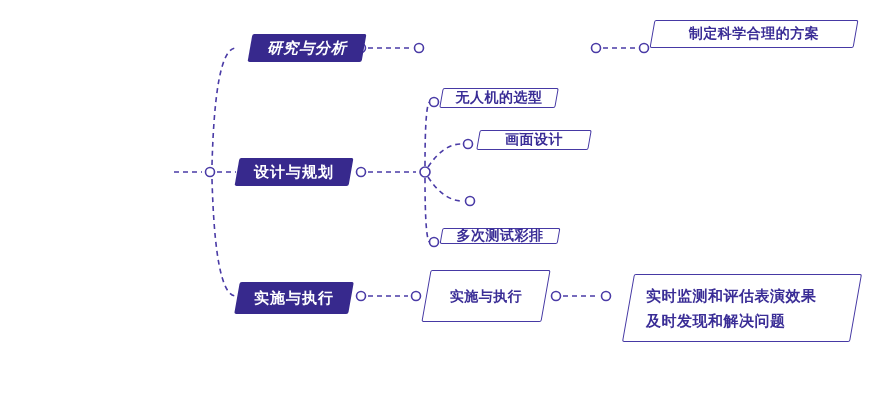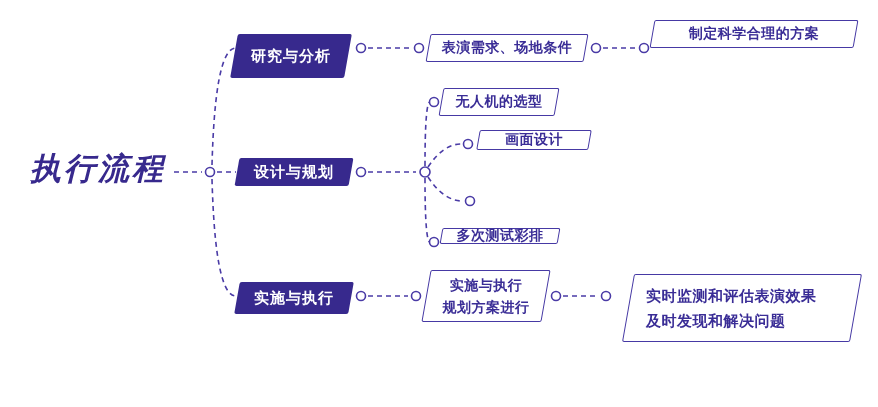--- a/index.html
+++ b/index.html
@@ -82,60 +82,53 @@
     <circle class="dot" cx="434" cy="242" r="4.5"></circle>
 
     <circle class="dot" cx="361" cy="296" r="4.5"></circle>
     <path class="dash" d="M368,296 H408"></path>
     <circle class="dot" cx="416" cy="296" r="4.5"></circle>
     <circle class="dot" cx="556" cy="296" r="4.5"></circle>
     <path class="dash" d="M563,296 H598"></path>
     <circle class="dot" cx="606" cy="296" r="4.5"></circle>
   </svg>
 
-  <div class="root-node">
-    <span>执行流程</span>
-  </div>
 
-  <div class="node branch-node" style="left:234px;top:34px;width:114px;height:44px;">
+  <div class="node branch-node" style="left:250px;top:34px;width:114px;height:28px;font-style:italic;">
     <span>研究与分析</span>
   </div>
 
   <div class="node branch-node" style="left:237px;top:158px;width:114px;height:28px;">
     <span>设计与规划</span>
   </div>
 
   <div class="node branch-node" style="left:237px;top:282px;width:114px;height:32px;">
     <span>实施与执行</span>
   </div>
 
-  <div class="node leaf-node" style="left:428px;top:34px;width:158px;height:28px;">
-    <span>表演需求、场地条件</span>
-  </div>
 
   <div class="node leaf-node" style="left:652px;top:20px;width:204px;height:28px;">
     <span>制定科学合理的方案</span>
   </div>
 
-  <div class="node leaf-node" style="left:441px;top:88px;width:116px;height:28px;">
+  <div class="node leaf-node" style="left:441px;top:88px;width:116px;height:20px;">
     <span>无人机的选型</span>
   </div>
 
   <div class="node leaf-node" style="left:478px;top:130px;width:112px;height:20px;">
     <span>画面设计</span>
   </div>
 
 
   <div class="node leaf-node" style="left:441px;top:228px;width:118px;height:16px;">
     <span>多次测试彩排</span>
   </div>
 
   <div class="node leaf-node two-line" style="left:426px;top:270px;width:120px;height:52px;">
     <span>实施与执行</span>
-    <span>规划方案进行</span>
   </div>
 
   <div class="node leaf-node two-line big" style="left:628px;top:262px;width:228px;height:68px;margin-top:12px;">
     <span>实时监测和评估表演效果</span>
     <span>及时发现和解决问题</span>
   </div>
 
 </div>
 
 </body></html>

